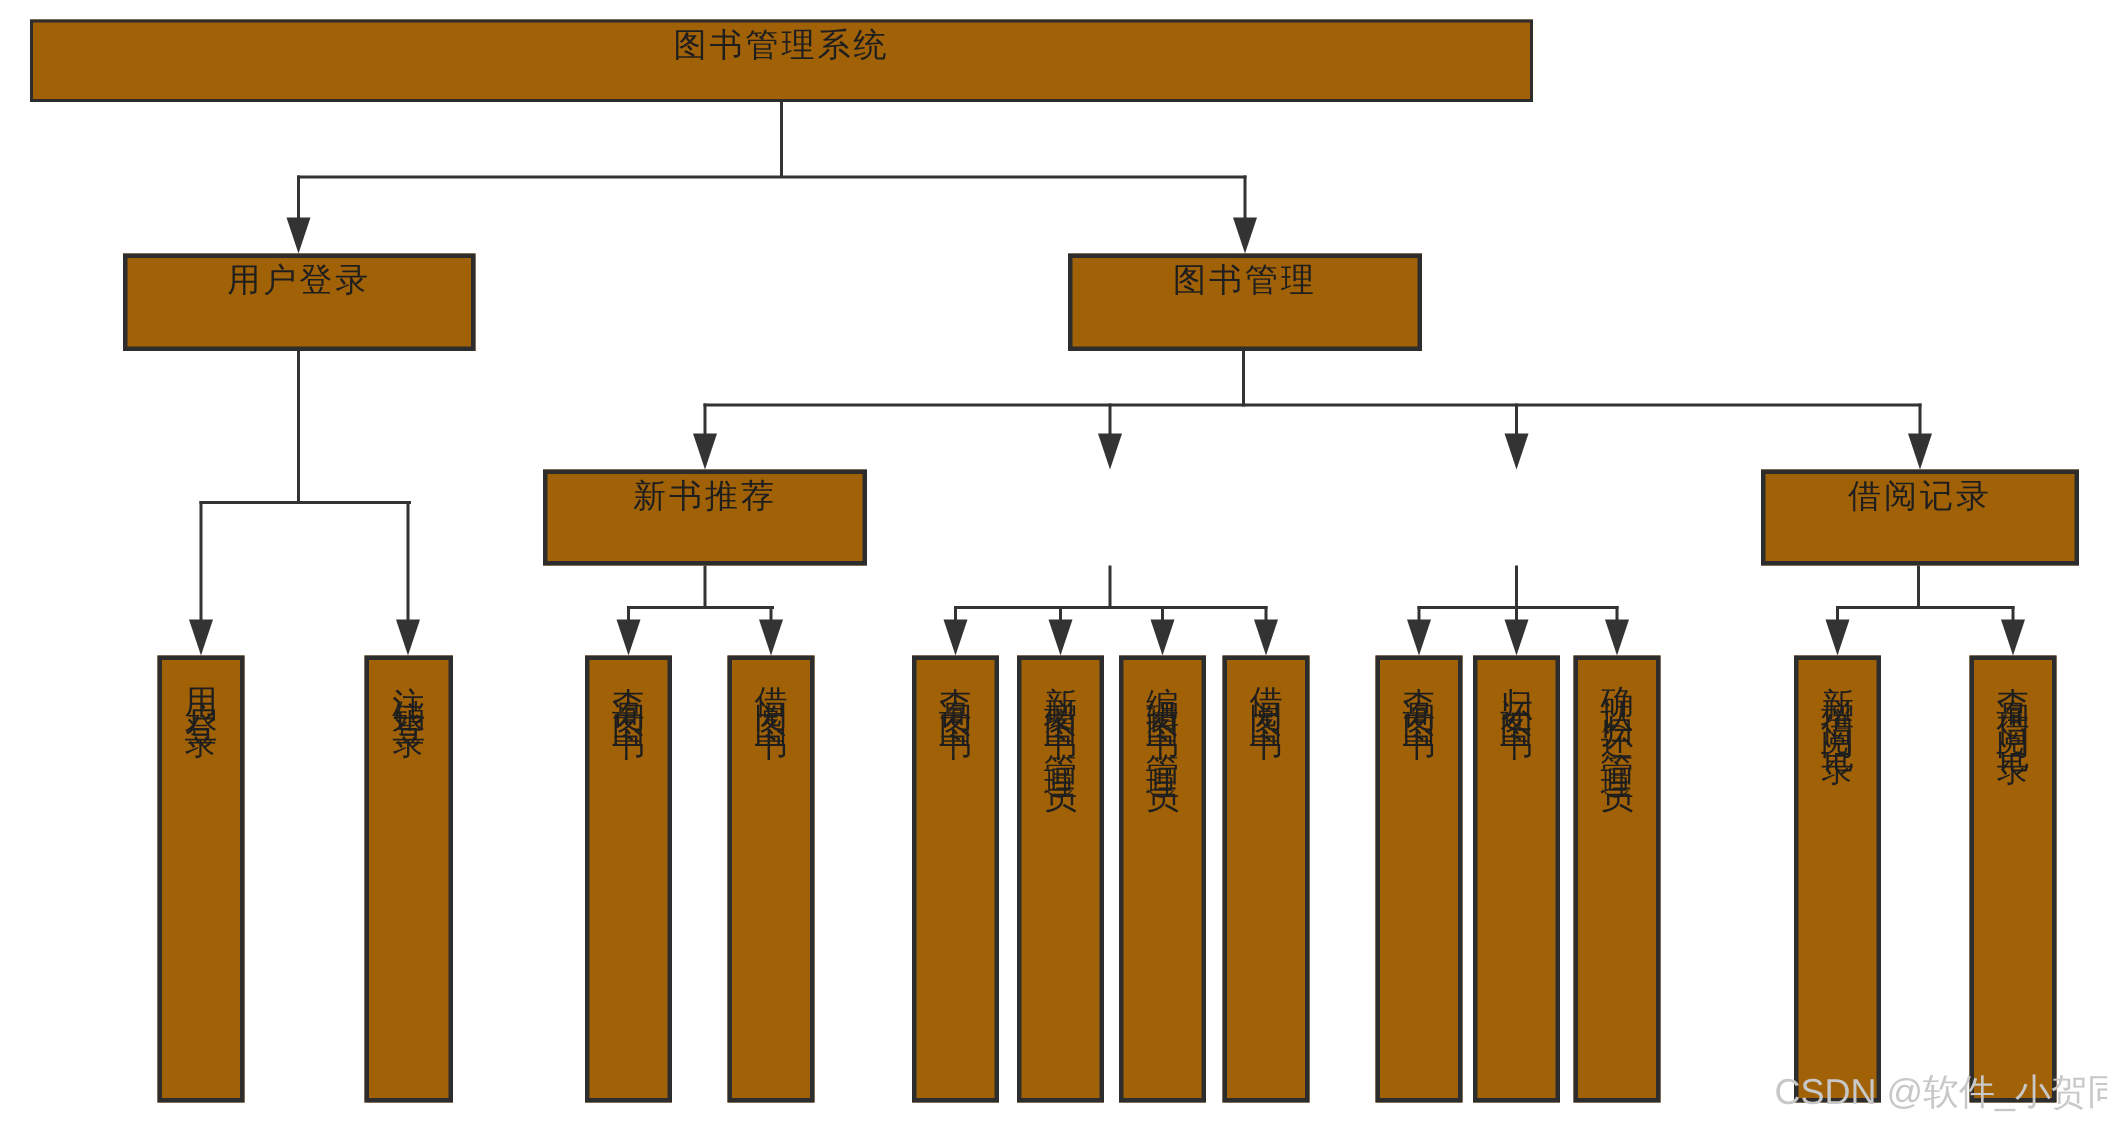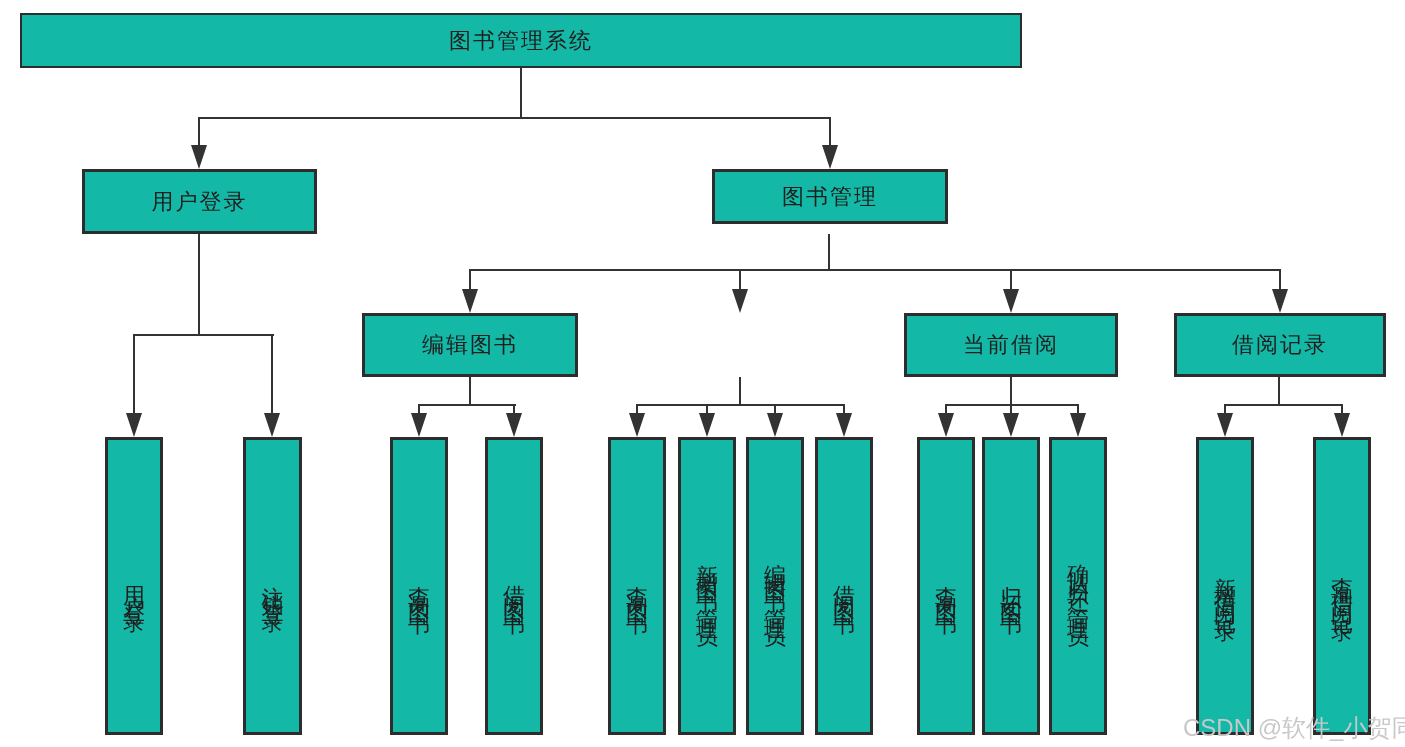--- a/index.html
+++ b/index.html
@@ -8,23 +8,22 @@
     width: 1405px;
     height: 747px;
     background: #ffffff;
     font-family: "Liberation Sans", "DejaVu Sans", sans-serif;
     overflow: hidden;
   }
   .box {
     position: absolute;
     box-sizing: border-box;
     border: 3px solid #2d2d2d;
-    background: #14b8a6;
+    background: #a16207;
     display: flex;
-    align-items: center;
     justify-content: center;
   }
   .box.root { border-width: 2px; }
   .hlabel {
     font-size: 22px;
     color: #1e1e1e;
     letter-spacing: 2px;
     white-space: nowrap;
   }
   .vlabel {
@@ -60,29 +59,26 @@
 
 <div class="diagram">
 
   <div class="box root" style="left:20px;top:13px;width:1002px;height:55px">
     <span class="hlabel">图书管理系统</span>
   </div>
 
   <div class="box" style="left:82px;top:169px;width:235px;height:65px">
     <span class="hlabel">用户登录</span>
   </div>
-  <div class="box" style="left:712px;top:169px;width:236px;height:55px">
+  <div class="box" style="left:712px;top:169px;width:236px;height:65px">
     <span class="hlabel">图书管理</span>
   </div>
 
   <div class="box" style="left:362px;top:313px;width:216px;height:64px">
-    <span class="hlabel">编辑图书</span>
-  </div>
-  <div class="box" style="left:904px;top:313px;width:214px;height:64px">
-    <span class="hlabel">当前借阅</span>
+    <span class="hlabel">新书推荐</span>
   </div>
   <div class="box" style="left:1174px;top:313px;width:212px;height:64px">
     <span class="hlabel">借阅记录</span>
   </div>
 
   <div class="box" style="left:105px;top:437px;width:58px;height:298px">
     <span class="vlabel">用户登录</span>
   </div>
   <div class="box" style="left:243px;top:437px;width:59px;height:298px">
     <span class="vlabel">注销登录</span>

